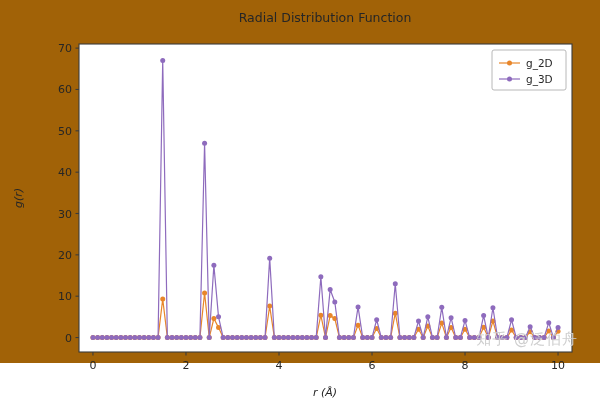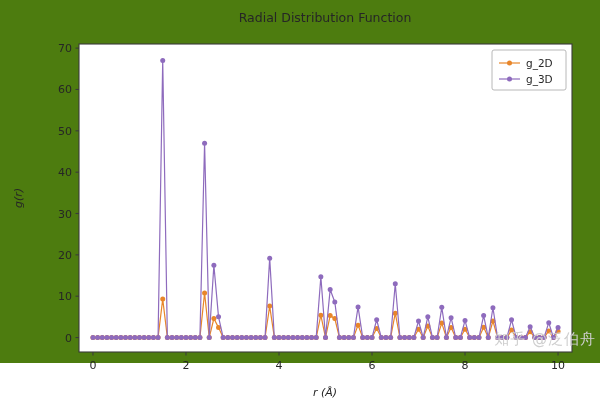--- a/index.html
+++ b/index.html
@@ -11,21 +11,21 @@
     width: 600px;
     height: 409px;
     overflow: hidden;
     font-family: "DejaVu Sans", sans-serif;
     color: #262626;
   }
   #figure {
     position: relative;
     width: 600px;
     height: 363px;
-    background: #4d7c0f;
+    background: #a16207;
   }
   #chart-svg {
     position: absolute;
     left: 0;
     top: 0;
     width: 600px;
     height: 409px;
   }
   .chart-title {
     font-size: 12.5px;
@@ -58,21 +58,21 @@
     stroke-width: 1.1;
   }
   .legend-box {
     fill: #ffffff;
     fill-opacity: 0.85;
     stroke: #b0b0b0;
     stroke-width: 0.9;
   }
   .watermark {
     position: absolute;
-    right: 4px;
+    right: 22px;
     bottom: 14px;
     font-size: 15px;
     color: #cfcfcf;
     font-family: "DejaVu Sans", sans-serif;
     letter-spacing: 1px;
     white-space: nowrap;
     user-select: none;
   }
 </style>
 </head>

